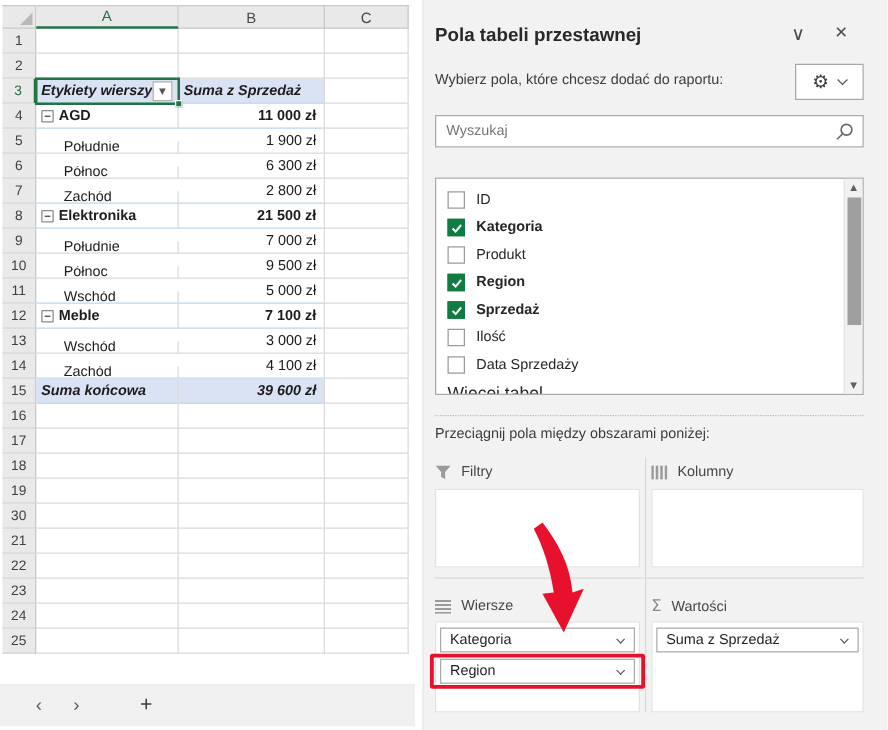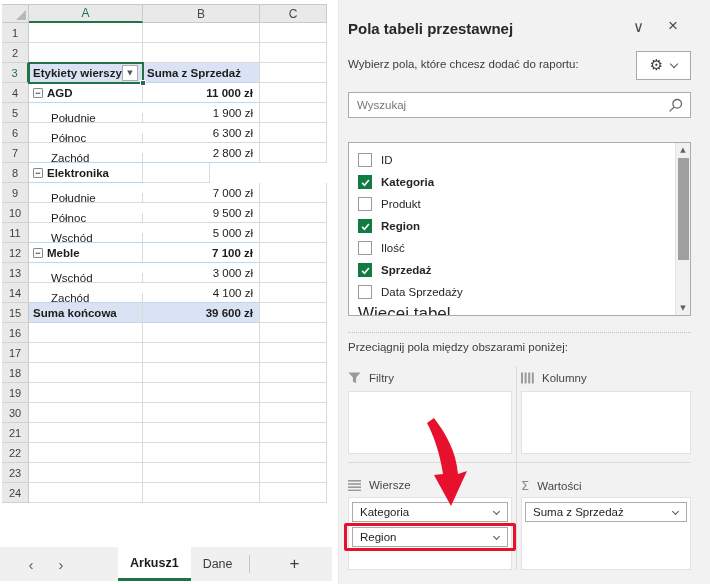--- a/index.html
+++ b/index.html
@@ -24,21 +24,21 @@
   .ch.selcol{color:var(--excel-green);border-bottom:2px solid var(--excel-green);}
   .r{display:flex;height:20px;}
   .rn{width:27px;background:#E9E9E9;border-right:1px solid #C9C9C9;border-bottom:1px solid #D2D2D2;
       font-size:11px;color:#3f3f3f;display:flex;align-items:center;justify-content:center;}
   .rn.selrow{color:var(--excel-green);border-right:2px solid var(--excel-green);}
   .c{border-right:1px solid #DADADA;border-bottom:1px solid #DADADA;font-size:11.5px;color:#1c1c1c;
       display:flex;align-items:center;overflow:hidden;white-space:nowrap;}
   .c.A{padding-left:4px;}
   .c.val{justify-content:flex-end;padding-right:6px;}
   .c.indent{padding-left:22px;margin-top:10px;}
-  .blue{background:var(--pivot-header-fill);}
+  .blue{background:var(--pivot-header-fill);font-style:italic;}
   .bold{font-weight:700;}
   .bb{border-bottom:1px solid var(--pivot-border-blue);}
   .cbox{display:inline-flex;align-items:center;justify-content:center;width:10px;height:10px;
       border:1px solid #8a8a8a;background:#fcfcfc;color:#444;font-size:9px;line-height:8px;
       margin-right:4px;flex:none;border-radius:1px;}
   .sel{position:absolute;left:26px;top:58px;width:116px;height:22px;
       border:2px solid var(--excel-green);pointer-events:none;z-index:3;}
   .handle{position:absolute;right:-4px;bottom:-4px;width:6px;height:6px;
       background:var(--excel-green);border:1px solid #fff;}
   .filterbtn{position:absolute;left:120px;top:61px;width:16px;height:16px;background:#fff;
@@ -74,21 +74,21 @@
   .search input::placeholder{color:#767676;}
   .mag{margin-right:7px;flex:none;display:flex;}
   .flist{position:absolute;left:9px;top:142px;width:343px;height:174px;background:#fff;
       border:1px solid #ABABAB;overflow:hidden;}
   .fitems{position:absolute;left:0;top:6px;right:16px;}
   .fitem{height:22px;display:flex;align-items:center;padding-left:9px;font-size:11.5px;color:#262626;}
   .fitem.on .lbl{font-weight:700;}
   .cb{width:14px;height:14px;border:1px solid #9A9A9A;background:#fff;margin-right:9px;flex:none;
       display:flex;align-items:center;justify-content:center;}
   .cb.on{background:var(--checkbox-green);border-color:var(--checkbox-green);}
-  .moretables{height:22px;display:flex;align-items:center;padding-left:9px;font-size:17px;color:#262626;}
+  .moretables{height:22px;display:flex;align-items:center;padding-left:9px;font-size:14px;color:#262626;}
   .sbar{position:absolute;right:0;top:0;width:15px;height:100%;background:#F1F1F1;border-left:1px solid #E3E3E3;}
   .sarr{position:absolute;left:0;width:100%;height:14px;text-align:center;font-size:7px;color:#5f5f5f;
       line-height:14px;font-family:"DejaVu Sans",sans-serif;}
   .sup{top:0;} .sdown{bottom:0;}
   .sthumb{position:absolute;left:2px;top:15px;width:11px;height:102px;background:#9f9f9f;}
   .dotted{position:absolute;left:9px;top:332px;width:343px;border-top:1px dotted #BDBDBD;}
   .hint{position:absolute;left:9px;top:341px;font-size:11.5px;color:#3c3c3c;}
   .alabel{position:absolute;font-size:11.5px;color:#464646;display:flex;align-items:center;gap:8px;}
   .al-filters{left:9px;top:372px;} .al-columns{left:182px;top:372px;}
   .al-rows{left:9px;top:479px;justify-content:center;} .al-values{left:182px;top:479px;}
@@ -184,20 +184,23 @@
             <span>2 800 zł</span>
           </div>
           <div class="c wC"></div>
         </div>
         <div class="r">
           <div class="rn">8</div>
           <div class="c A wA bold bb">
             <span class="cbox">−</span>
             <span class="lbl">Elektronika</span>
           </div>
+          <div class="c wB val bold bb">
+            <span>21 500 zł</span>
+          </div>
           <div class="c wC"></div>
         </div>
         <div class="r">
           <div class="rn">9</div>
           <div class="c A wA indent">
             <span class="lbl">Południe</span>
           </div>
           <div class="c wB val">
             <span>7 000 zł</span>
           </div>
@@ -311,37 +314,38 @@
           <div class="c A wA"></div>
           <div class="c wB"></div>
           <div class="c wC"></div>
         </div>
         <div class="r">
           <div class="rn">24</div>
           <div class="c A wA"></div>
           <div class="c wB"></div>
           <div class="c wC"></div>
         </div>
+        <div class="r">
+          <div class="rn">25</div>
+          <div class="c A wA"></div>
+          <div class="c wB"></div>
+          <div class="c wC"></div>
+        </div>
       </div>
     <div class="filterbtn">
       <span class="farrow">▼</span>
     </div>
     <div class="sel">
       <div class="handle"></div>
     </div>
   </div>
 
   <div class="tabbar">
     <span class="nav">‹</span>
     <span class="nav">›</span>
-    <div class="tabs" id="sheettabs">
-        <div class="tab active">Arkusz1</div>
-        <div class="tab">Dane</div>
-        <div class="tabdiv"></div>
-      </div>
     <span class="plus">+</span>
   </div>
 
   <div class="panel">
     <div class="p-title">Pola tabeli przestawnej</div>
     <span class="p-collapse">∨</span>
     <span class="p-close">×</span>
     <div class="p-sub">Wybierz pola, które chcesz dodać do raportu:</div>
 
     <div class="gearbtn">
@@ -378,31 +382,31 @@
             <span class="lbl">Produkt</span>
           </div>
           <div class="fitem on">
             <span class="cb on">
               <svg width="11" height="11" viewBox="0 0 12 12">
                 <path d="M2.3 6.4 L4.9 9 L9.7 3.3" stroke="#fff" stroke-width="1.8" fill="none"></path>
               </svg>
             </span>
             <span class="lbl">Region</span>
           </div>
-          <div class="fitem">
-            <span class="cb"></span>
-            <span class="lbl">Ilość</span>
-          </div>
           <div class="fitem on">
             <span class="cb on">
               <svg width="11" height="11" viewBox="0 0 12 12">
                 <path d="M2.3 6.4 L4.9 9 L9.7 3.3" stroke="#fff" stroke-width="1.8" fill="none"></path>
               </svg>
             </span>
             <span class="lbl">Sprzedaż</span>
+          </div>
+          <div class="fitem">
+            <span class="cb"></span>
+            <span class="lbl">Ilość</span>
           </div>
           <div class="fitem">
             <span class="cb"></span>
             <span class="lbl">Data Sprzedaży</span>
           </div>
         </div>
       <div class="moretables" id="moretables" style="position:absolute;left:0;top:160px;right:16px;">Więcej tabel</div>
       <div class="sbar">
         <div class="sarr sup">▲</div>
         <div class="sthumb"></div>

